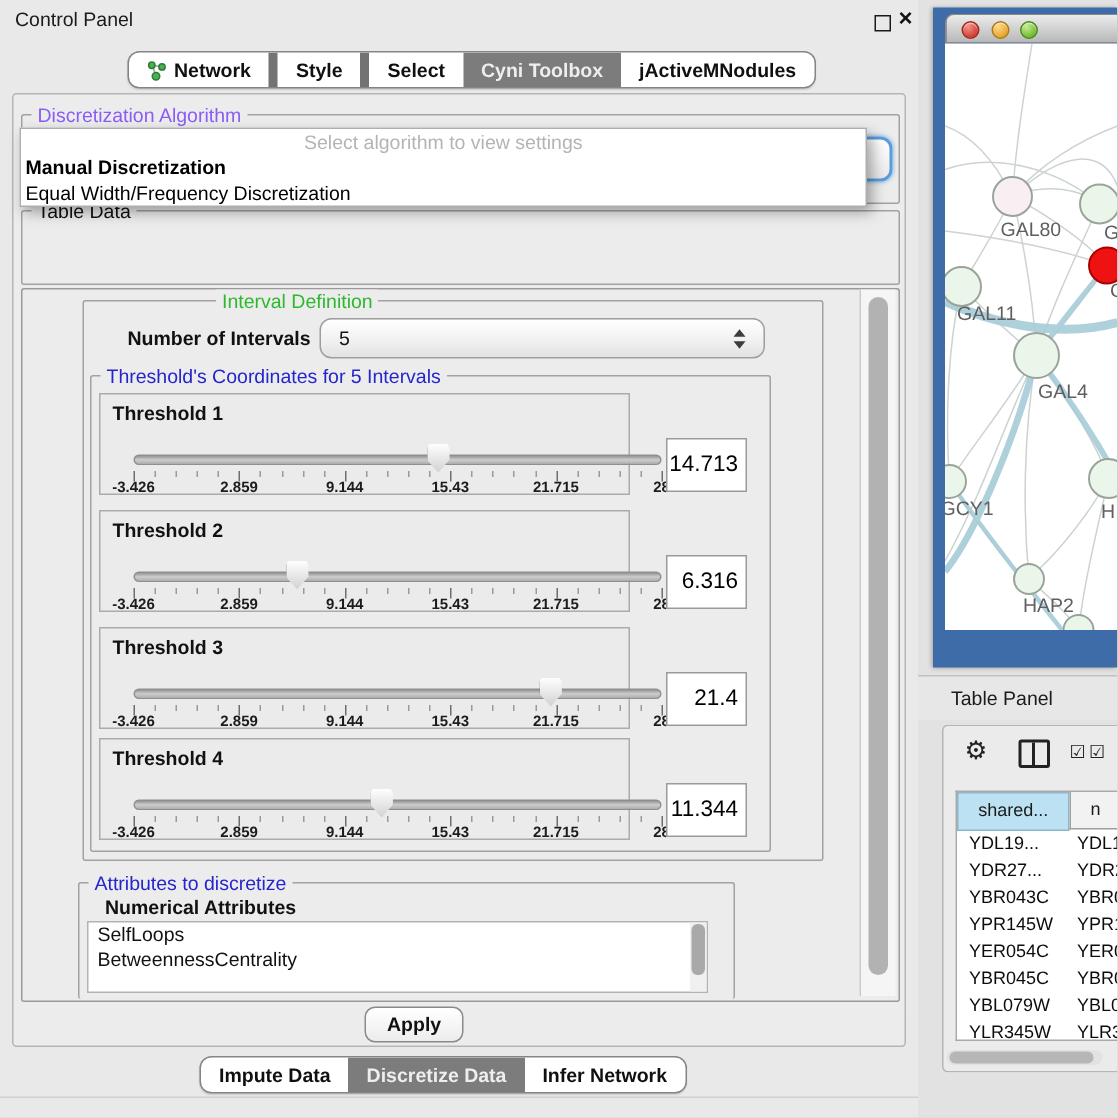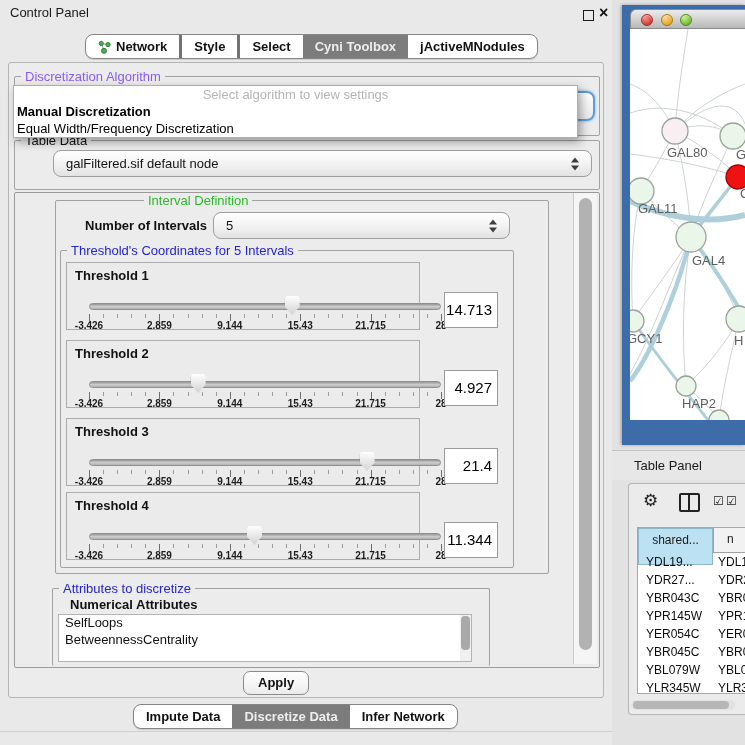--- a/index.html
+++ b/index.html
@@ -6,21 +6,21 @@
   #root{position:relative;width:745px;height:745px;overflow:hidden;background:#e2e2e2;
         font-family:"Liberation Sans",sans-serif;color:#111;}
   
   .cp{position:absolute;left:0;top:0;width:612px;height:745px;background:#e9e9e9;}
   .cp-title{position:absolute;left:10px;top:0;height:26px;line-height:26px;font-size:13px;color:#1a1a1a;}
   .float-btn{position:absolute;left:583px;top:10px;width:9px;height:9px;border:1.5px solid #1a1a1a;background:transparent;}
   .close-btn{position:absolute;left:599px;top:3px;font-size:16px;font-weight:bold;color:#111;line-height:20px;}
   .pill{position:absolute;display:flex;background:#fff;border:1px solid #858585;border-radius:8px;overflow:hidden;height:23px;box-shadow:0 1px 1px rgba(0,0,0,.12);}
   .tab{font-size:13px;font-weight:bold;line-height:23px;padding:0 12px;color:#101010;white-space:nowrap;display:flex;align-items:center;gap:5px;}
   .tab.sel{background:#7c7c7c;color:#eeeeee;}
-  .tab.sep{border-left:3px solid #737373;}
+  .tab.sep{border-left:6px solid #737373;}
   .main{position:absolute;left:8px;top:62px;width:596px;height:636px;background:#ececec;border:1px solid #b5b5b5;border-radius:3px;box-sizing:border-box;}
   .group{position:absolute;border:1px solid #a2a2a2;border-radius:2px;}
   .gtitle{position:absolute;top:-8px;left:6px;background:#ececec;padding:0 4px;font-size:13px;line-height:15px;white-space:nowrap;}
   .green{color:#2eb82e;} .blue{color:#2525cc;}
   .combo{position:absolute;height:27px;border:1px solid #9e9e9e;border-radius:8px;
          background:linear-gradient(#ffffff,#f0f0f0 60%,#e2e2e2);box-sizing:border-box;
          font-size:13px;line-height:25px;padding-left:12px;color:#141414;}
   .spinner{position:absolute;right:11px;top:50%;transform:translateY(-50%);width:9px;height:13px;}
   .spinner .up{position:absolute;top:0;left:0;width:0;height:0;border-left:4.5px solid transparent;border-right:4.5px solid transparent;border-bottom:5px solid #3d3d3d;}
   .spinner .dn{position:absolute;bottom:0;left:0;width:0;height:0;border-left:4.5px solid transparent;border-right:4.5px solid transparent;border-top:5px solid #3d3d3d;}
@@ -65,21 +65,21 @@
   .tpheader{position:absolute;left:612px;top:450px;width:133px;height:30px;background:#e7e7e7;border-top:1px solid #c2c2c2;
             font-size:13px;line-height:30px;padding-left:22px;box-sizing:border-box;color:#1a1a1a;}
   .tpanel{position:absolute;left:628px;top:483px;width:117px;height:232px;background:#ebebeb;border:1px solid #b5b5b5;
           border-right:none;border-radius:4px 0 0 4px;box-sizing:border-box;}
   .gear{position:absolute;left:14px;top:6px;font-size:17px;color:#222;}
   .colicon{position:absolute;left:50px;top:9px;width:17px;height:15px;border:2px solid #222;border-radius:2px;}
   .colicon .mid{position:absolute;left:7px;top:0;width:2px;height:100%;background:#222;}
   .chk{position:absolute;top:11px;font-size:12px;color:#222;line-height:12px;}
   .ntable{position:absolute;left:8px;top:43px;right:0;height:167px;background:#fff;border:1px solid #a8a8a8;border-right:none;
           box-sizing:border-box;overflow:hidden;font-size:12px;}
-  .hc1{position:absolute;left:0;top:0;width:75px;height:37px;background:#bbe1f2;border:1px solid #8fb7c9;
+  .hc1{position:absolute;left:0;top:0;width:75px;height:26px;background:#bbe1f2;border:1px solid #8fb7c9;
        box-sizing:border-box;text-align:center;line-height:23px;color:#1a1a1a;}
   .hc2{position:absolute;left:75px;top:0;width:45px;height:25px;background:#f2f2f2;border-top:none;border-left:1px solid #a0a0a0;
        border-bottom:1px solid #a0a0a0;box-sizing:border-box;line-height:23px;padding-left:13px;color:#1a1a1a;}
   .rows{position:absolute;left:0;top:25px;right:0;bottom:0;}
   .nrow{height:18px;line-height:18px;white-space:nowrap;color:#0c0c0c;}
   .nrow .c1{display:inline-block;width:75px;padding-left:8px;box-sizing:border-box;}
   .nrow .c2{padding-left:5px;}
   .hsb{position:absolute;left:2px;bottom:4px;width:104px;height:10px;background:#e2e2e2;border-radius:5px;}
   .hsb .hthumb{position:absolute;left:2px;top:1px;width:96px;height:8px;background:#b6b6b6;border-radius:4px;}
   svg text{font-family:"Liberation Sans",sans-serif;}
@@ -123,27 +123,20 @@
 
     <div class="main"></div>
 
     <div class="group" style="left:14px;top:76px;width:584px;height:58px;">
       <span class="gtitle" style="color:#8b5cf6;">Discretization Algorithm</span>
     </div>
     <div class="focuscombo"></div>
 
     <div class="group" style="left:14px;top:140px;width:584px;height:48px;">
       <span class="gtitle">Table Data</span>
-    </div>
-    <div class="combo" style="left:53px;top:150px;width:539px;">
-      <span>galFiltered.sif default node</span>
-      <span class="spinner">
-          <span class="up"></span>
-          <span class="dn"></span>
-        </span>
     </div>
 
     <div class="group" style="left:14px;top:192px;width:584px;height:474px;border-color:#9a9a9a;"></div>
     <div class="vsb">
         <div class="vthumb"></div>
       </div>
 
     <div class="group" style="left:55px;top:200px;width:492px;height:372px;">
       <span class="gtitle green" style="left:88px;">Interval Definition</span>
     </div>
@@ -239,21 +232,21 @@
           <span class="tick major" style="left: 100%;"></span>
         </div>
       <div class="ticklabels">
           <span class="ticklabel" style="left: 0%;">-3.426</span>
           <span class="ticklabel" style="left: 20%;">2.859</span>
           <span class="ticklabel" style="left: 40%;">9.144</span>
           <span class="ticklabel" style="left: 60%;">15.43</span>
           <span class="ticklabel" style="left: 80%;">21.715</span>
           <span class="ticklabel" style="left: 100%;">28</span>
         </div>
-      <div class="valuebox">4.927</div>
+      <div class="valuebox">6.316</div>
     </div>
     <div class="tbox" style="top:418px;">
       <span class="tlabel">Threshold 3</span>
       <div class="track"></div>
       <div class="thumbwrap">
           <div class="thumb" style="left: calc(78.9983% - 7.5px);"></div>
         </div>
       <div class="tickrow">
           <span class="tick major" style="left: 0%;"></span>
           <span class="tick minor" style="left: 4%;"></span>

